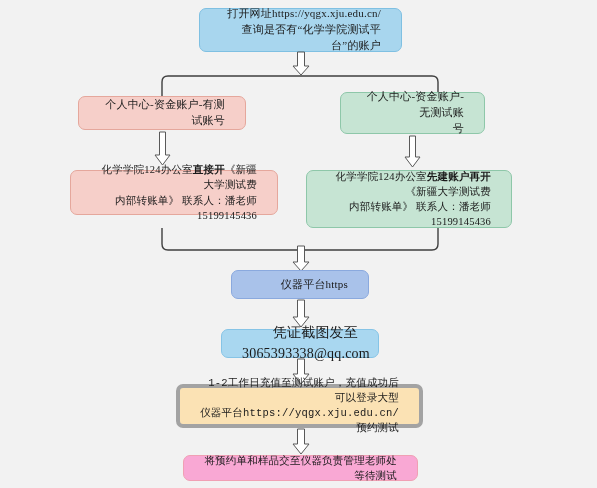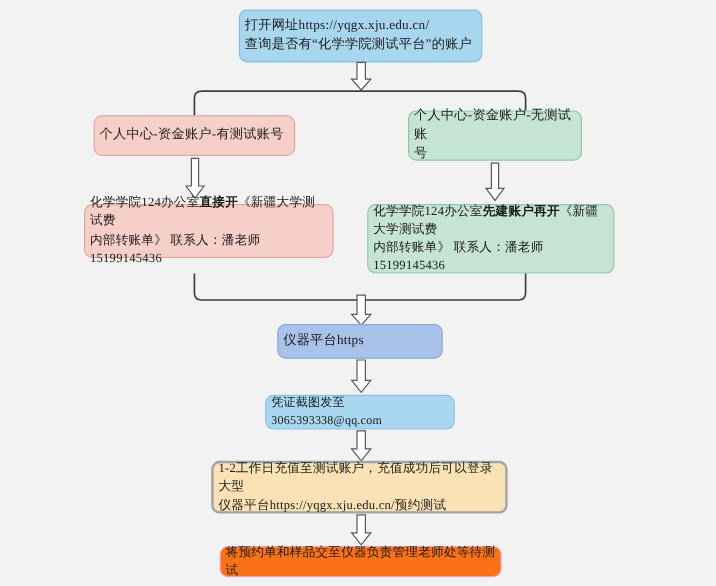--- a/index.html
+++ b/index.html
@@ -19,23 +19,23 @@
     height: 488px;
     background: #f2f2f2;
   }
   .node {
     position: absolute;
     box-sizing: border-box;
     border-radius: 7px;
     display: flex;
     align-items: center;
     justify-content: center;
-    text-align: left;
+    text-align: right;
     line-height: 1.45;
-    padding: 4px 4px;
+    padding: 4px 20px;
     letter-spacing: 0.2px;
     color: #1a1a1a;
   }
   .node .txt {
     display: block;
     width: 100%;
   }
   .n-blue {
     background: #a8d6ee;
     border: 1px solid #7fc0e2;
@@ -51,24 +51,25 @@
   .n-periwinkle {
     background: #a9c2ea;
     border: 1px solid #8aa9de;
   }
   .n-lightblue {
     background: #a9d7f0;
     border: 1px solid #86c4e6;
   }
   .n-yellow {
     background: #fbe2b4;
-    border: 2px solid #a3a3a3;
+    border: 4px solid #a3a3a3;
+    font-family: Liberation Mono, monospace;
   }
   .n-rose {
-    background: #f97316;
+    background: #f9a8d4;
     border: 1px solid #f0a0b4;
   }
   .b { font-weight: bold; }
 
   
   .arrow {
     position: absolute;
   }
   .bracket {
     position: absolute;
@@ -151,21 +152,21 @@
   <div class="node n-periwinkle" style="left:231px; top:270px; width:138px; height:29px; font-size:11px;">
     <span class="txt">仪器平台https</span>
   </div>
 
   <div class="arrow" style="left:292px; top:300px;">
     <svg width="18" height="28" viewBox="0 0 18 28">
       <polygon points="5.5,0 12.5,0 12.5,17 17,17 9,27 1,17 5.5,17" fill="#ffffff" stroke="#595959" stroke-width="1"></polygon>
     </svg>
   </div>
 
-  <div class="node n-lightblue" style="left:221px; top:329px; width:158px; height:29px; font-size:10px;">
+  <div class="node n-lightblue" style="left:221px; top:329px; width:158px; height:29px; font-size:14px;">
     <span class="txt">凭证截图发至3065393338@qq.com</span>
   </div>
 
   <div class="arrow" style="left:292px; top:359px;">
     <svg width="18" height="26" viewBox="0 0 18 26">
       <polygon points="5.5,0 12.5,0 12.5,15 17,15 9,25 1,15 5.5,15" fill="#ffffff" stroke="#595959" stroke-width="1"></polygon>
     </svg>
   </div>
 
   <div class="node n-yellow" style="left:176px; top:384px; width:247px; height:44px; font-size:10.5px;">

